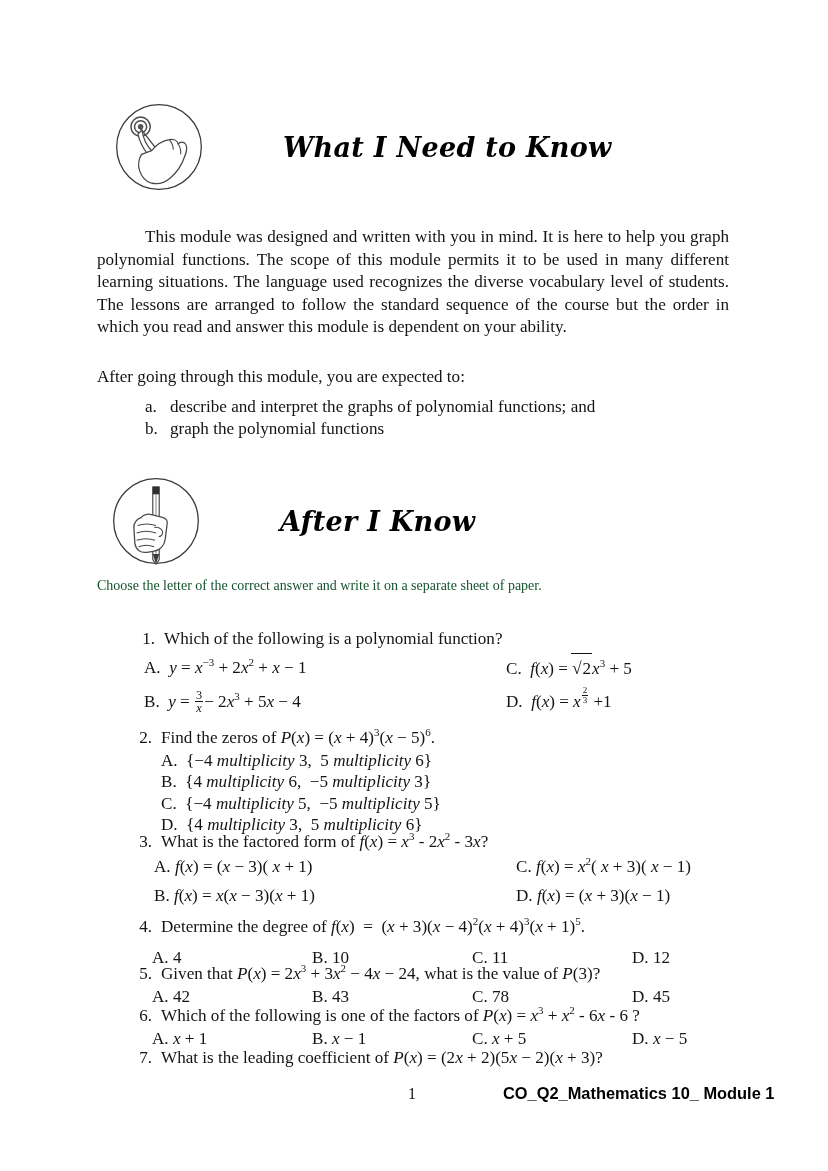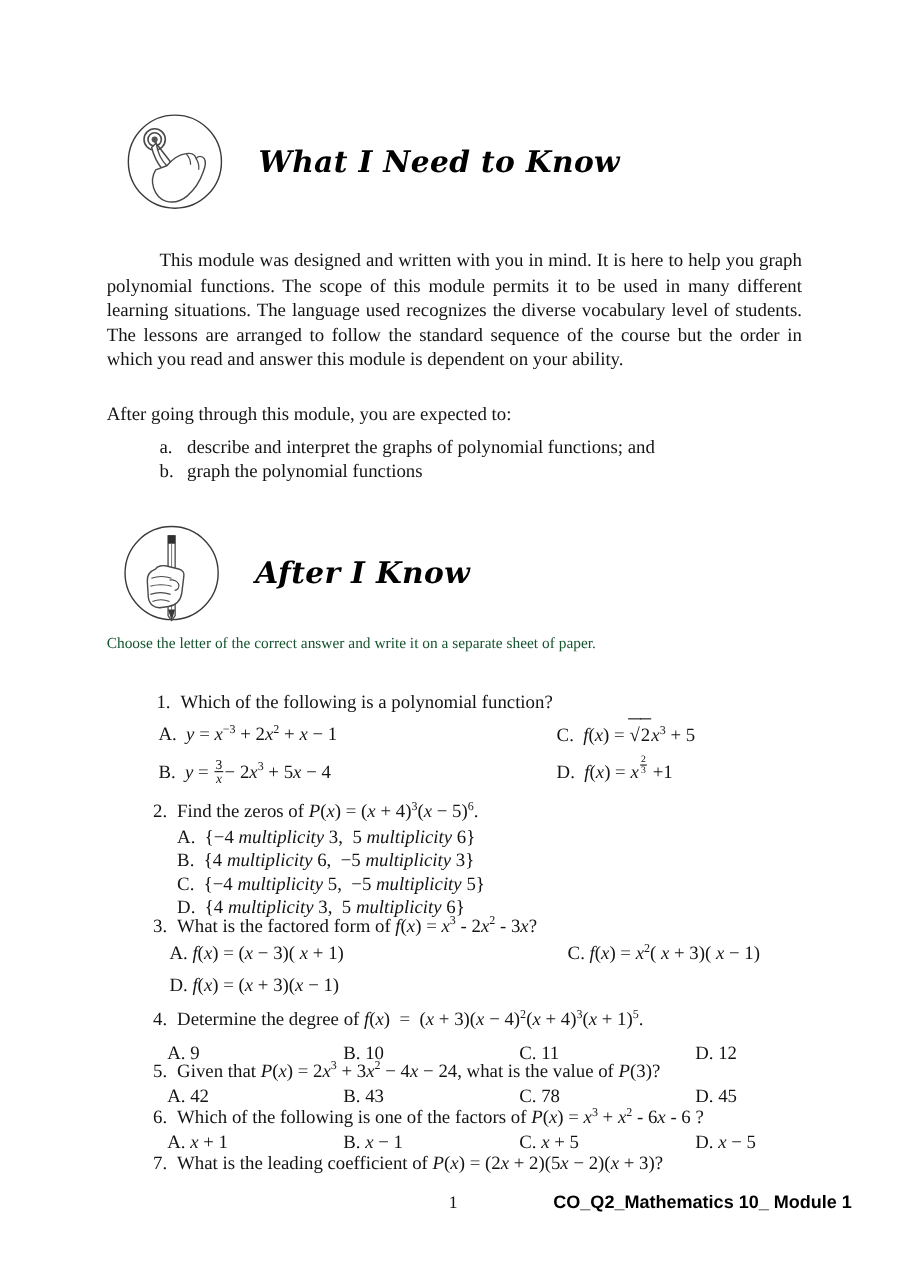--- a/index.html
+++ b/index.html
@@ -19,20 +19,21 @@
     position: absolute;
     left: 0; top: 0;
     width: 828px; height: 1171px;
   }
 
   
   .section-head {
     position: absolute;
     display: flex;
     align-items: center;
+    gap: 48px;
   }
   .icon-circle {
     width: 92px;
     height: 92px;
     flex: 0 0 92px;
   }
   .section-title {
     font-family: "DejaVu Serif", "Liberation Serif", serif;
     font-weight: bold;
     font-style: italic;
@@ -266,32 +267,33 @@
     <div class="q-stem">
       <span class="q-num">3.</span>
       <span>What is the factored form of <span class="mi">f</span>(<span class="mi">x</span>) = <span class="mi">x</span><sup>3</sup> - 2<span class="mi">x</span><sup>2</sup> - 3<span class="mi">x</span>?</span>
     </div>
     <div class="opts-2col" style="margin-left:30px; margin-top:1px;">
       <div class="opt-row2" style="line-height:26px;">
         <span class="opt-a">A.&nbsp;<span class="mi">f</span>(<span class="mi">x</span>) = (<span class="mi">x</span> − 3)( <span class="mi">x</span> + 1)</span>
         <span>C.&nbsp;<span class="mi">f</span>(<span class="mi">x</span>) = <span class="mi">x</span><sup>2</sup>( <span class="mi">x</span> + 3)( <span class="mi">x</span> − 1)</span>
       </div>
       <div class="opt-row2" style="line-height:32px;">
+        <span class="opt-a">B.&nbsp;<span class="mi">f</span>(<span class="mi">x</span>) = <span class="mi">x</span>(<span class="mi">x</span> − 3)(<span class="mi">x</span> + 1)</span>
         <span>D.&nbsp;<span class="mi">f</span>(<span class="mi">x</span>) = (<span class="mi">x</span> + 3)(<span class="mi">x</span> − 1)</span>
       </div>
     </div>
   </div>
 
   <div class="q" style="left:124px; top:915px; width:640px;">
     <div class="q-stem">
       <span class="q-num">4.</span>
       <span>Determine the degree of <span class="mi">f</span>(<span class="mi">x</span>) &nbsp;= &nbsp;(<span class="mi">x</span> + 3)(<span class="mi">x</span> − 4)<sup>2</sup>(<span class="mi">x</span> + 4)<sup>3</sup>(<span class="mi">x</span> + 1)<sup>5</sup>.</span>
     </div>
     <div class="opts-4col" style="margin-left:28px; margin-top:9px;">
-      <span class="c4">A. 9</span>
+      <span class="c4">A. 4</span>
       <span class="c4">B. 10</span>
       <span class="c4">C. 11</span>
       <span class="c4">D. 12</span>
     </div>
   </div>
 
   <div class="q" style="left:124px; top:962px; width:640px;">
     <div class="q-stem">
       <span class="q-num">5.</span>
       <span>Given that <span class="mi">P</span>(<span class="mi">x</span>) = 2<span class="mi">x</span><sup>3</sup> + 3<span class="mi">x</span><sup>2</sup> − 4<span class="mi">x</span> − 24, what is the value of <span class="mi">P</span>(3)?</span>

